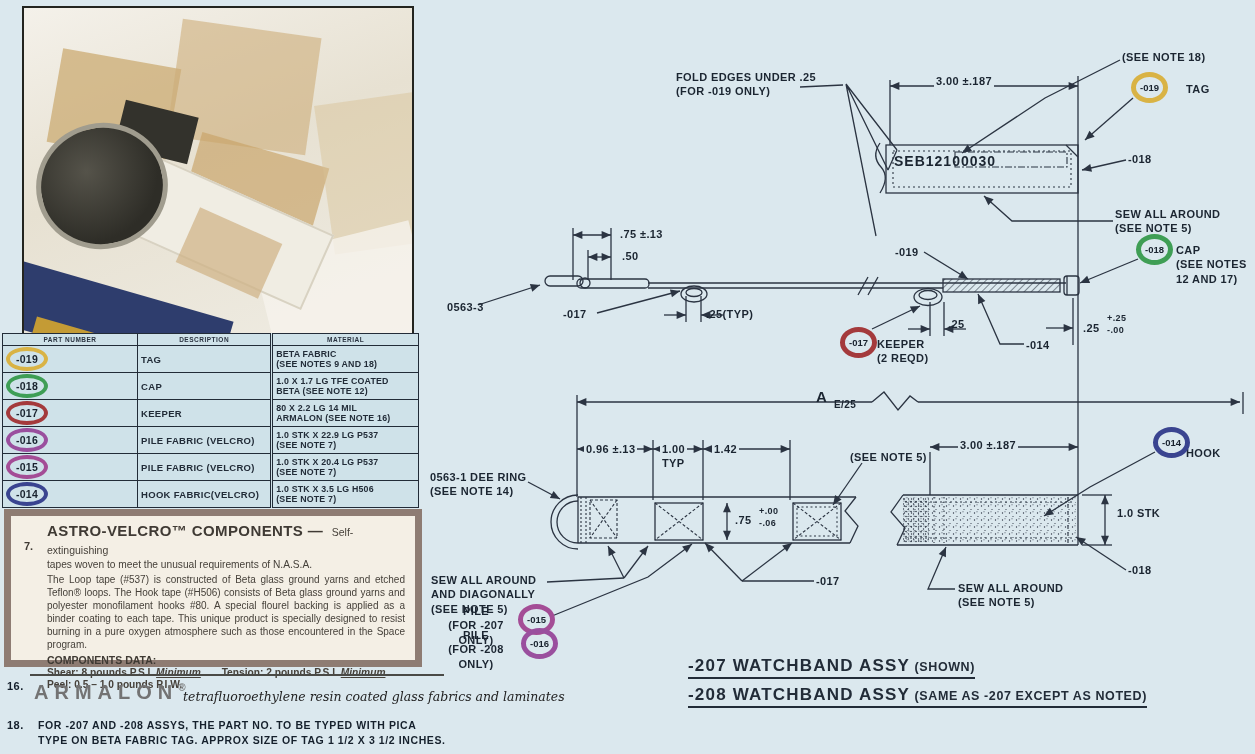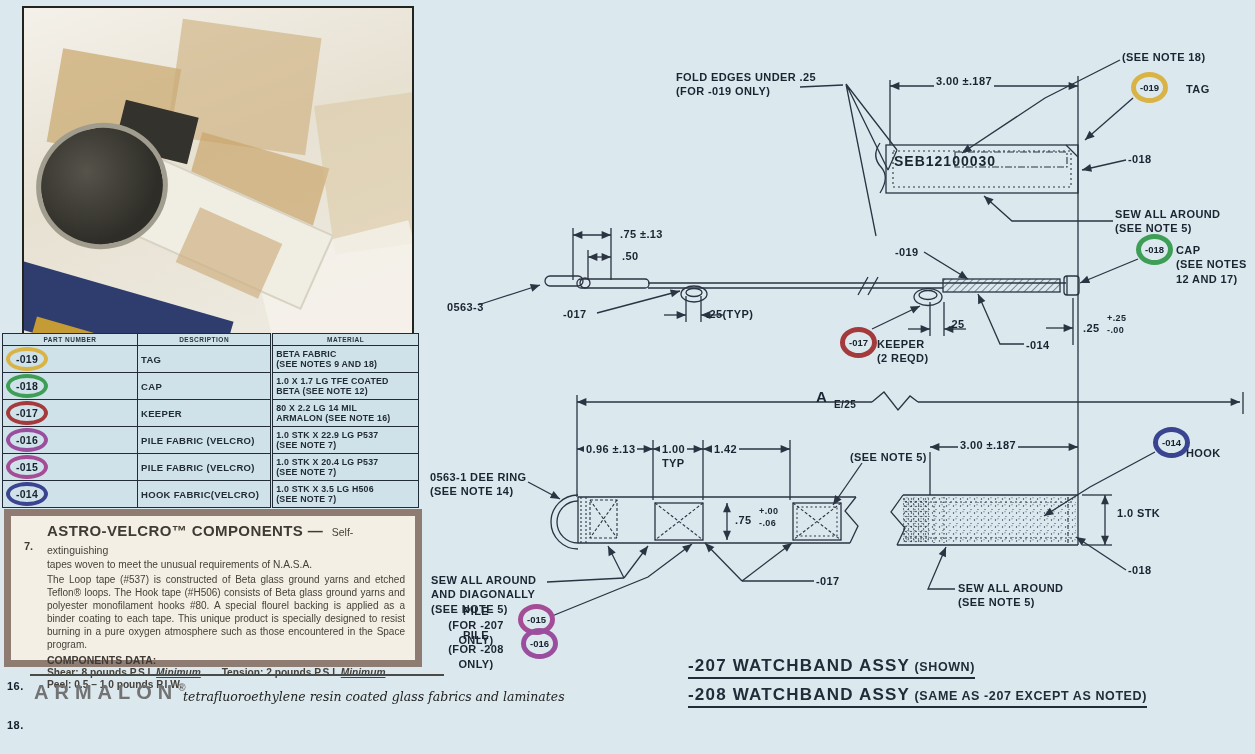--- a/index.html
+++ b/index.html
@@ -136,20 +136,22 @@
       <span class="vmin">Minimum</span>
     </div>
     <div class="vline">Peel: 0.5 – 1.0 pounds P.I.W.</div>
   </div>
 
   <div class="rule"></div>
   <div class="nnum" style="left:7px;top:680px;">16.</div>
   <div class="abrand"><span>ARMALON</span><span class="areg">®</span></div>
   <div class="adesc">tetrafluoroethylene resin coated glass fabrics and laminates</div>
   <div class="nnum" style="left:7px;top:719px;">18.</div>
+  <div class="n18">FOR -207 AND -208 ASSYS, THE PART NO. TO BE TYPED WITH PICA
+TYPE ON BETA FABRIC TAG. APPROX SIZE OF TAG  1 1/2 X 3 1/2 INCHES.</div>
 
   <svg viewBox="410 0 845 754" style="position:absolute;left:410px;top:0;width:845px;height:754px;">
     <defs>
       <marker id="arr" viewBox="0 0 10 10" refX="9.5" refY="5" markerWidth="8" markerHeight="8" orient="auto-start-reverse">
         <path d="M0.5,1.2 L9.5,5 L0.5,8.8 Z" fill="#2b3442"></path>
       </marker>
       <pattern id="hatch" width="5" height="5" patternUnits="userSpaceOnUse" patternTransform="rotate(45)">
         <line x1="0" y1="0" x2="0" y2="5" stroke="#2b3442" stroke-width="1.1"></line>
       </pattern>
       <pattern id="speck" width="7" height="7" patternUnits="userSpaceOnUse">

